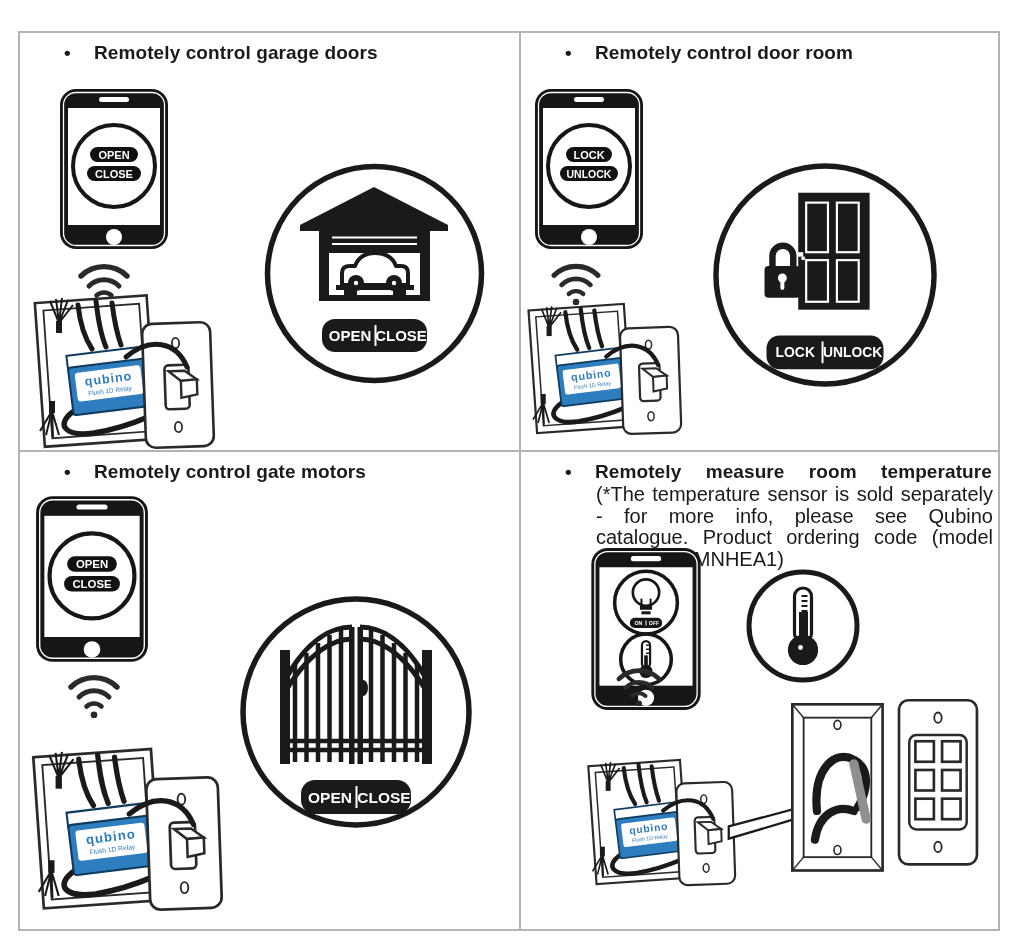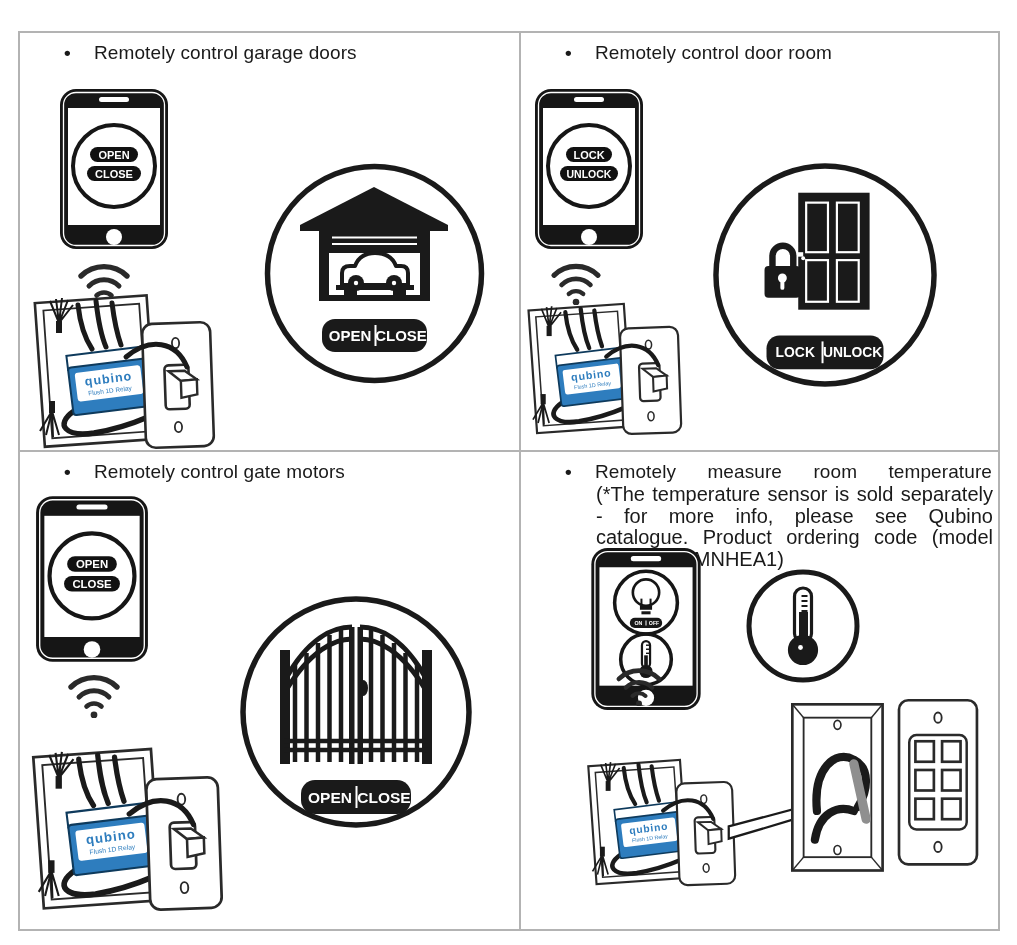--- a/index.html
+++ b/index.html
@@ -6,21 +6,21 @@
   .page{position:relative;width:1017px;height:945px;background:#ffffff;overflow:hidden;
         font-family:"Liberation Sans",sans-serif;color:#1a1a1a;}
   .sheet{position:absolute;left:18px;top:31px;width:978px;height:896px;
          border:2px solid #b3b3b3;display:grid;
          grid-template-columns:501px 1fr;grid-template-rows:419px 1fr;background:#fff;}
   .cell{position:relative;background:#fff;}
   .cell.br-r{border-right:2px solid #b3b3b3;}
   .cell.br-b{border-bottom:2px solid #b3b3b3;}
   .q-header{position:absolute;left:0;top:8px;right:6px;display:flex;align-items:flex-start;}
   .bullet{width:30px;margin-left:44px;font-size:19px;font-weight:bold;line-height:24px;text-align:left;}
-  .q-title{font-size:19px;font-weight:normal;line-height:24px;letter-spacing:.1px;}
+  .q-title{font-size:19px;font-weight:bold;line-height:24px;letter-spacing:.1px;}
   .q-title.justify{flex:1;text-align:justify;text-align-last:justify;}
   .q-note{position:absolute;left:75px;top:32px;width:397px;font-size:20px;line-height:21.5px;
           text-align:justify;font-weight:normal;}
   .abs{position:absolute;}
   svg text{font-family:"Liberation Sans",sans-serif;}
 </style>
 </head>
 <body>
 
 <div class="page">

